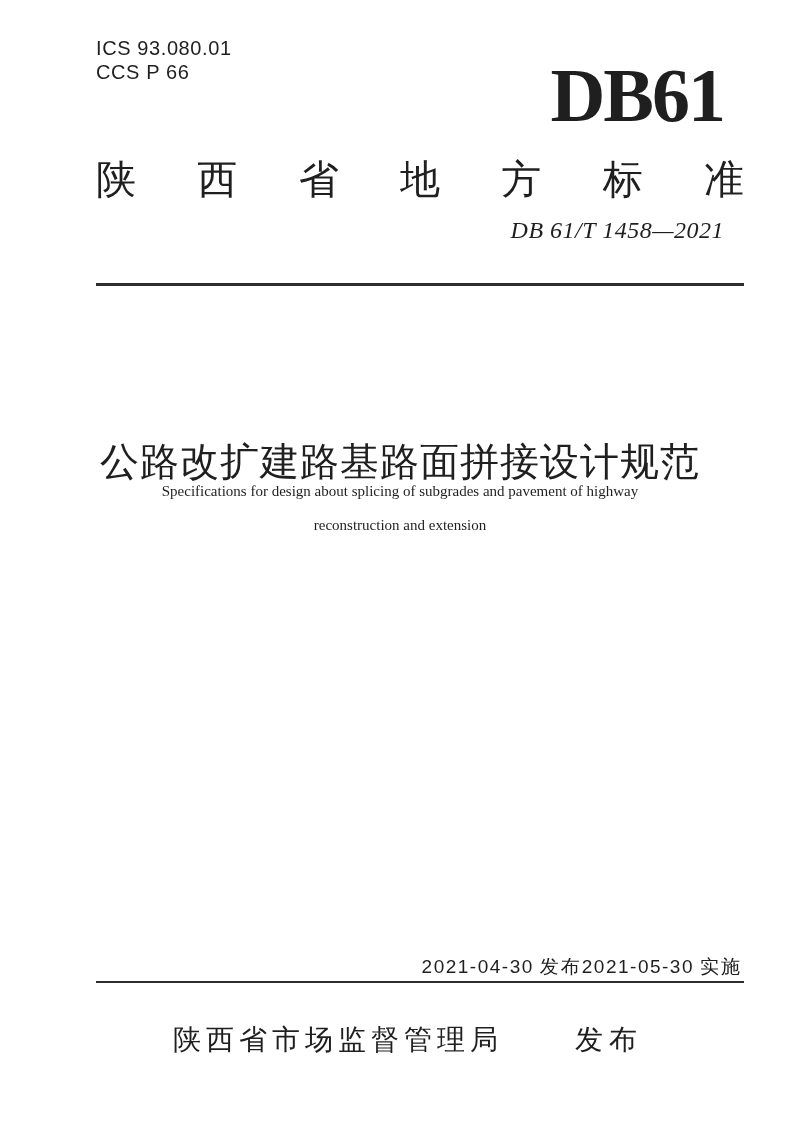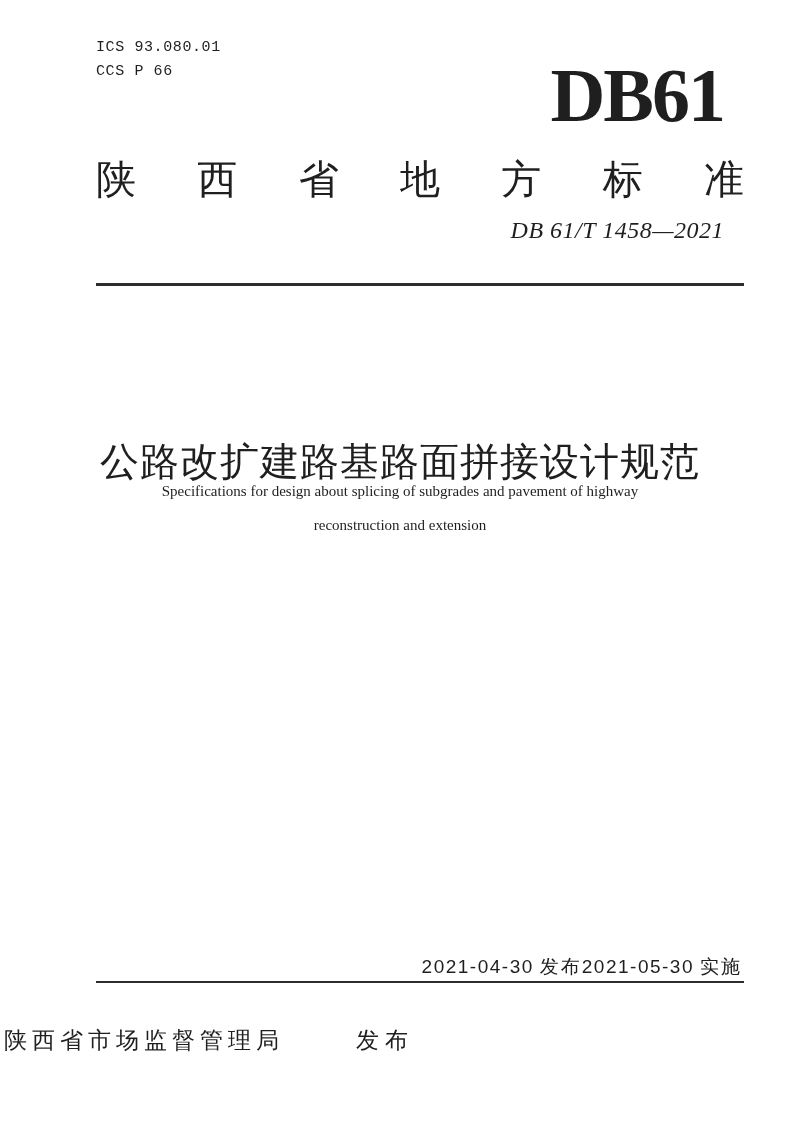--- a/index.html
+++ b/index.html
@@ -13,22 +13,22 @@
     height: 1132px;
     background: #ffffff;
     color: #1f1f1f;
     font-family: "Liberation Sans", sans-serif;
     overflow: hidden;
   }
   .ics-block {
     position: absolute;
     left: 96px;
     top: 36px;
-    font-family: Liberation Mono, monospace;
-    font-size: 15px;
+    font-family: Liberation Sans, sans-serif;
+    font-size: 20px;
     line-height: 24px;
     letter-spacing: 0.6px;
   }
   .db-logo {
     position: absolute;
     right: 76px;
     top: 57px;
     font-family: "Liberation Serif", serif;
     font-weight: bold;
     font-size: 76px;
@@ -98,25 +98,25 @@
     line-height: 22px;
     letter-spacing: 1.5px;
   }
   .date-block { white-space: nowrap; }
   .date-label {
     margin-left: 6px;
     letter-spacing: 2px;
   }
   .publisher-row {
     position: absolute;
-    left: 4px;
+    left: 16px;
     right: 0;
     top: 1027px;
-    text-align: left;
-    font-size: 23px;
+    text-align: center;
+    font-size: 28px;
     line-height: 26px;
     white-space: nowrap;
   }
   .publisher-name { letter-spacing: 5px; }
   .issue-label {
     margin-left: 72px;
     letter-spacing: 6px;
   }
 </style>
 </head>

